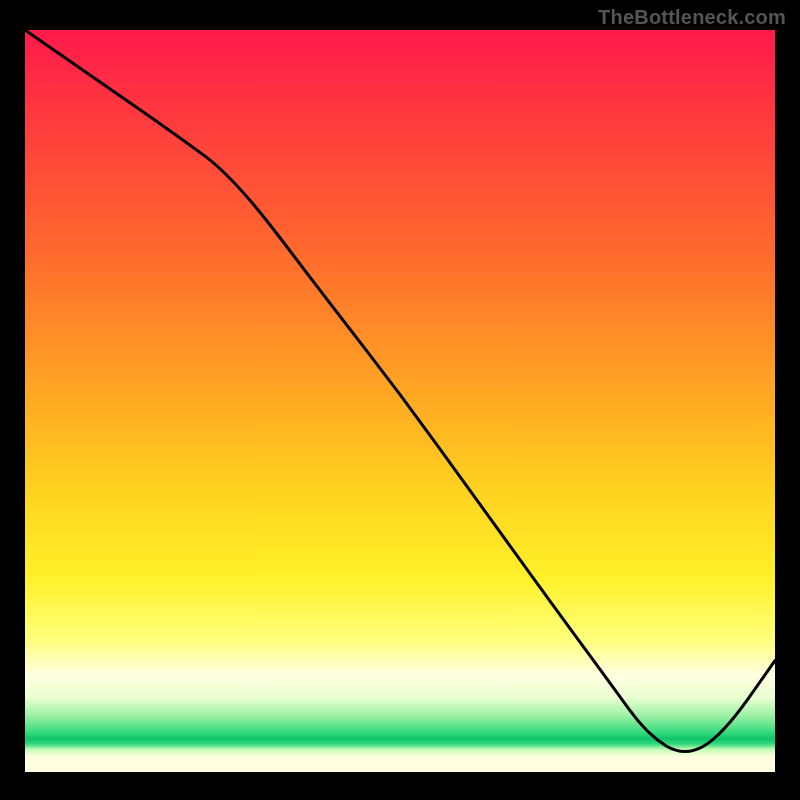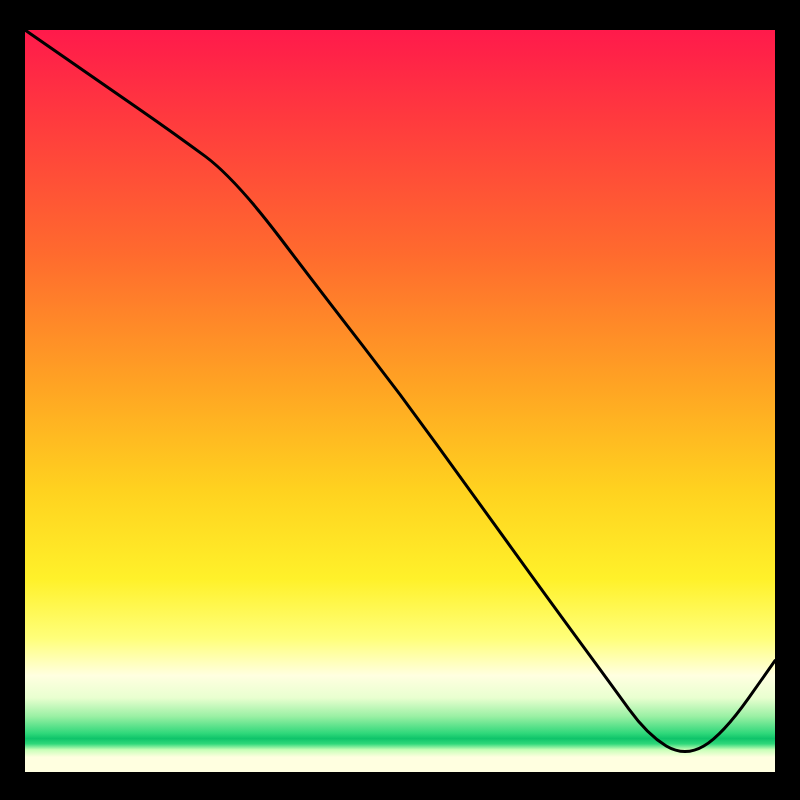--- a/index.html
+++ b/index.html
@@ -78,20 +78,21 @@
     font-weight: bold;
     letter-spacing: 0.5px;
     white-space: nowrap;
   }
 </style>
 </head>
 <body>
 
 <div class="stage">
 
+  <div class="attribution">TheBottleneck.com</div>
 
   <div class="plot-frame">
     <div class="gradient"></div>
 
     <svg class="curve" viewBox="0 0 750 742" preserveAspectRatio="none">
       <path d="M 0 0 Q 0 0 37.5 25.96999999999997 Q 75 51.93999999999994 112.5 77.90999999999997 Q 150 103.88 180 126.13999999999999 Q 210.00000000000003 148.39999999999998 255 207.76 Q 300 267.12 337.5 315.35 Q 375 363.58 412.5 415.52 Q 450 467.46 487.5 519.4 Q 525 571.34 555 612.1500000000001 Q 585 652.96 603.75 678.9300000000001 Q 622.5 704.9 641.25 716.03 Q 660 727.16 678.75 716.03 Q 697.5 704.9 723.75 667.8 T 750 630.7"></path>
     </svg>
 
     <div class="tiny-label" style="left: 565px; top: 700px;"></div>
   </div>

